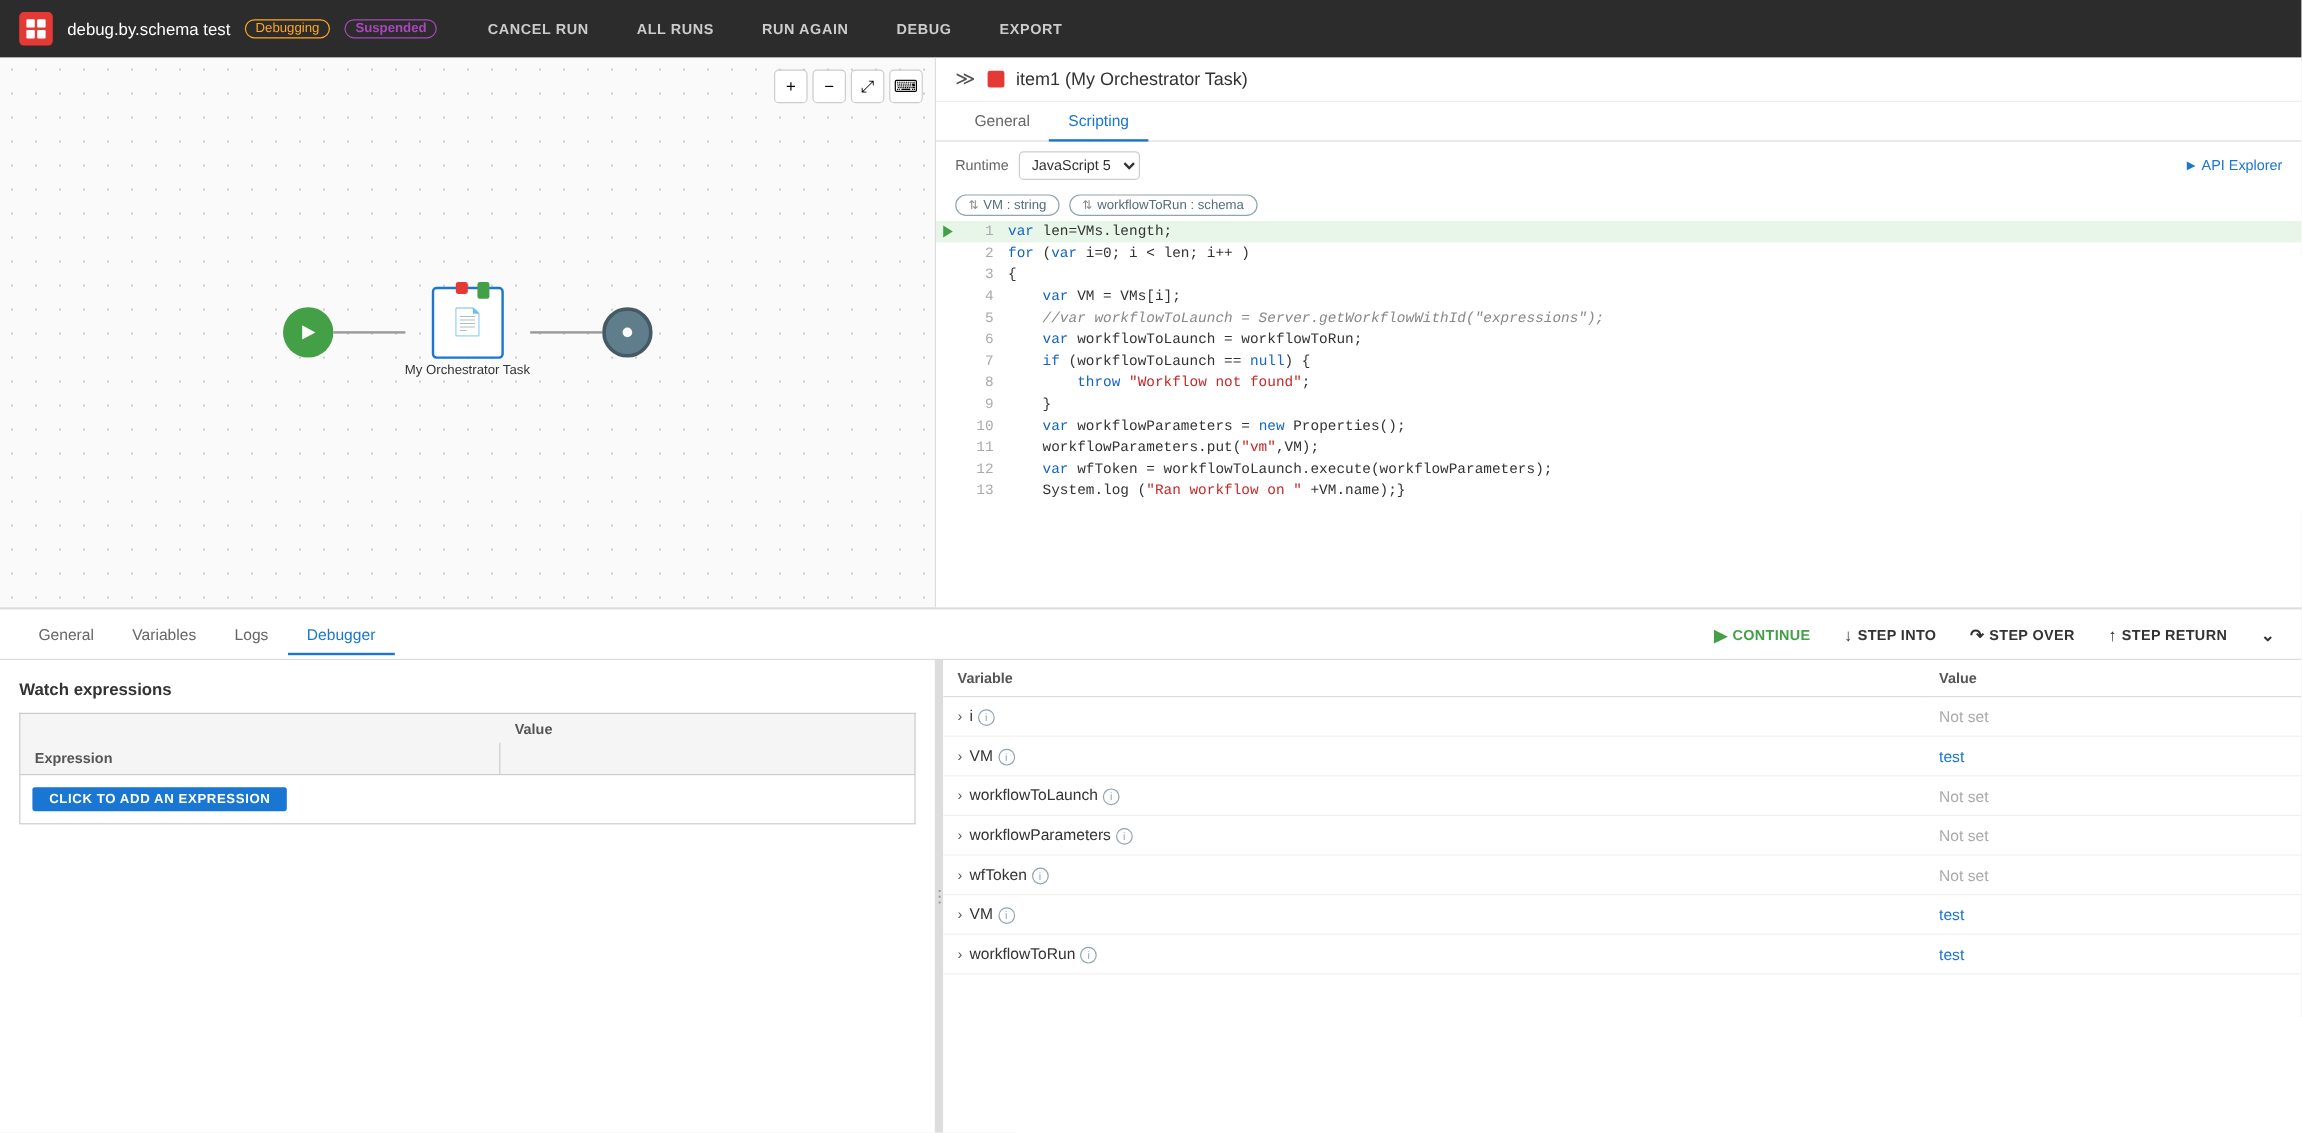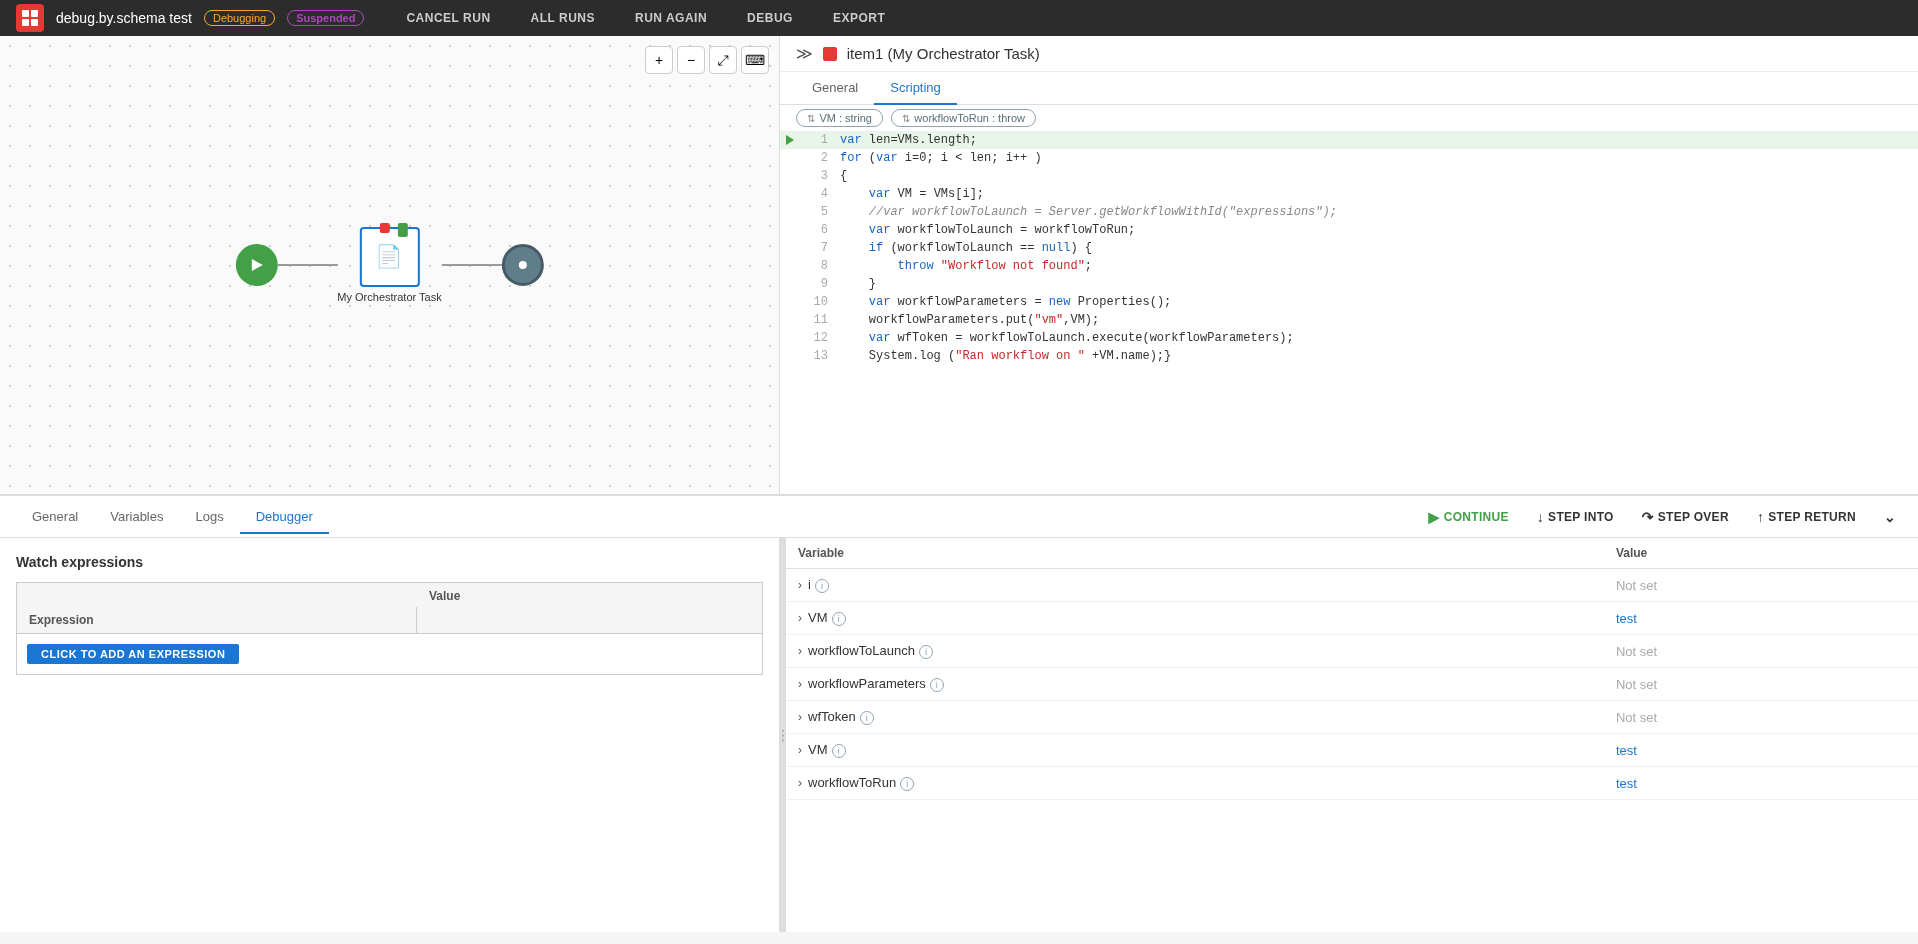--- a/index.html
+++ b/index.html
@@ -1,20 +1,20 @@
 <!DOCTYPE html>
 <html><head>
   <meta charset="utf-8">
   <style>
     * { box-sizing: border-box; margin: 0; padding: 0; }
     body { font-family: Arial, sans-serif; font-size: 13px; background: #f5f5f5; overflow: hidden; width: 1918px; height: 944px; }
 
     
     #header {
-      display: flex; align-items: center; height: 36px;
+      display: flex; align-items: center; height: 48px;
       background: #2c2c2c; color: #fff; padding: 0 16px; gap: 12px;
     }
     #header .logo { width: 28px; height: 28px; background: #e53935; display: flex; align-items: center; justify-content: center; border-radius: 4px; }
     #header .logo svg { width: 20px; height: 20px; }
     #header .app-title { color: #fff; font-size: 14px; font-weight: 500; }
     #header .badge {
       border: 1px solid #ffa726; color: #ffa726; border-radius: 10px;
       padding: 1px 8px; font-size: 11px;
     }
     #header .badge.suspended {
@@ -324,28 +324,38 @@
     <div id="right-panel">
       <div id="panel-header">
         <button class="collapse-btn">≫</button>
         <div class="item-indicator"></div>
         <span class="item-title">item1 (My Orchestrator Task)</span>
       </div>
       <div id="panel-tabs">
         <div class="tab">General</div>
         <div class="tab active">Scripting</div>
       </div>
+      <div id="panel-runtime">
+        <label>Runtime</label>
+        <select class="runtime-select">
+          <option>JavaScript 5</option>
+        </select>
+        <a class="api-link">
+          <span>► </span>
+          <span>API Explorer</span>
+        </a>
+      </div>
       <div id="panel-params">
         <div class="param-badge">
           <span class="param-icon">⇅</span>
           <span>VM : string</span>
         </div>
         <div class="param-badge">
           <span class="param-icon">⇅</span>
-          <span>workflowToRun : throw</span>
+          <span>workflowToRun : schema</span>
         </div>
       </div>
       <div id="code-editor">
 
         <div class="code-line active-line">
           <div class="run-indicator">
               <div class="play-arrow"></div>
             </div>
           <span class="line-num">1</span>
           <span class="line-code"><span class="kw">var</span> len=VMs.length;</span>

